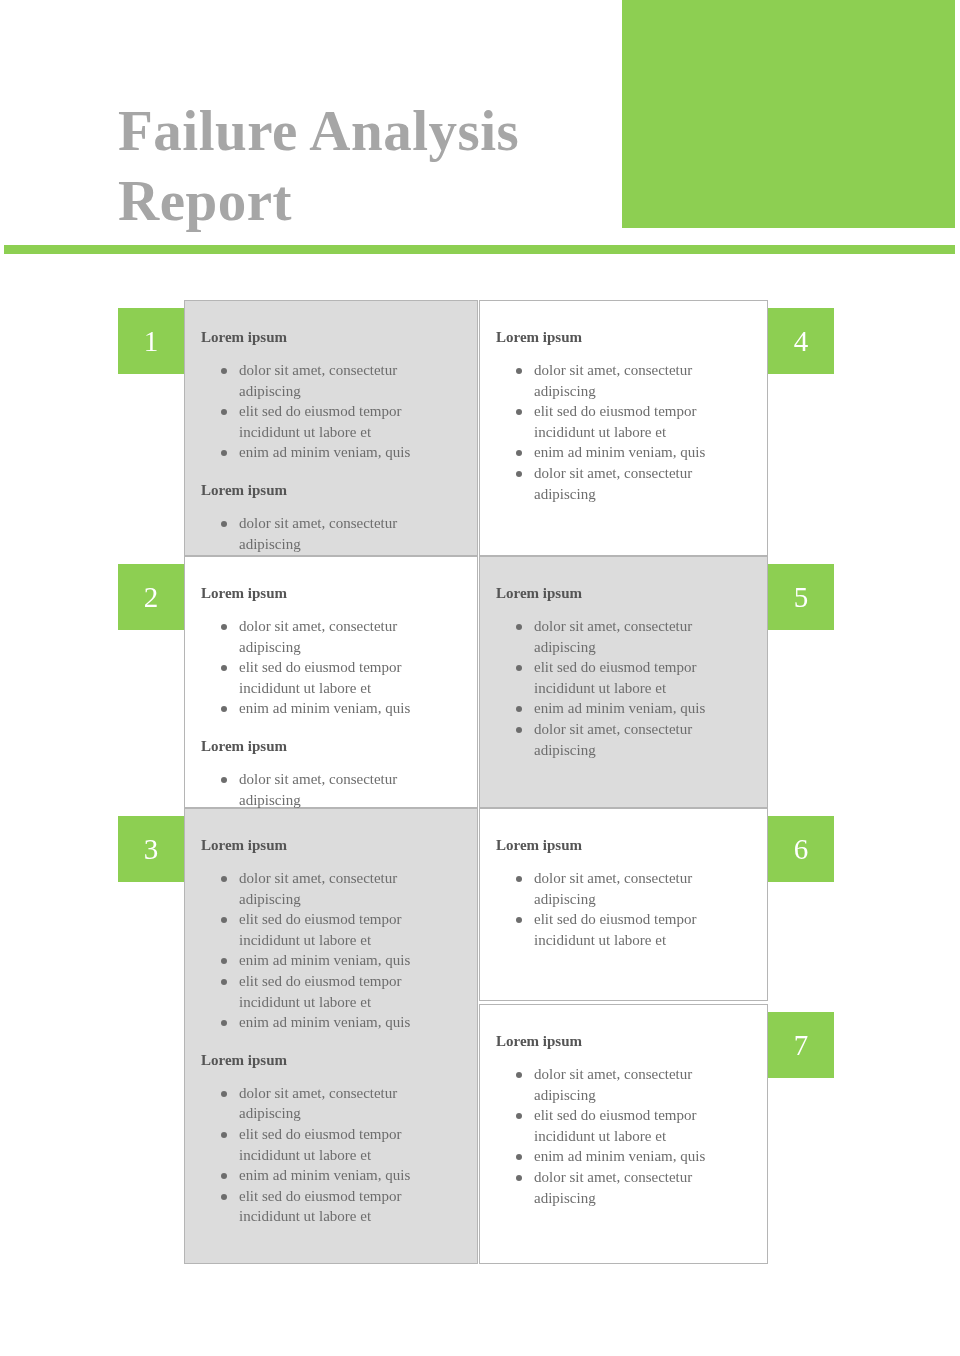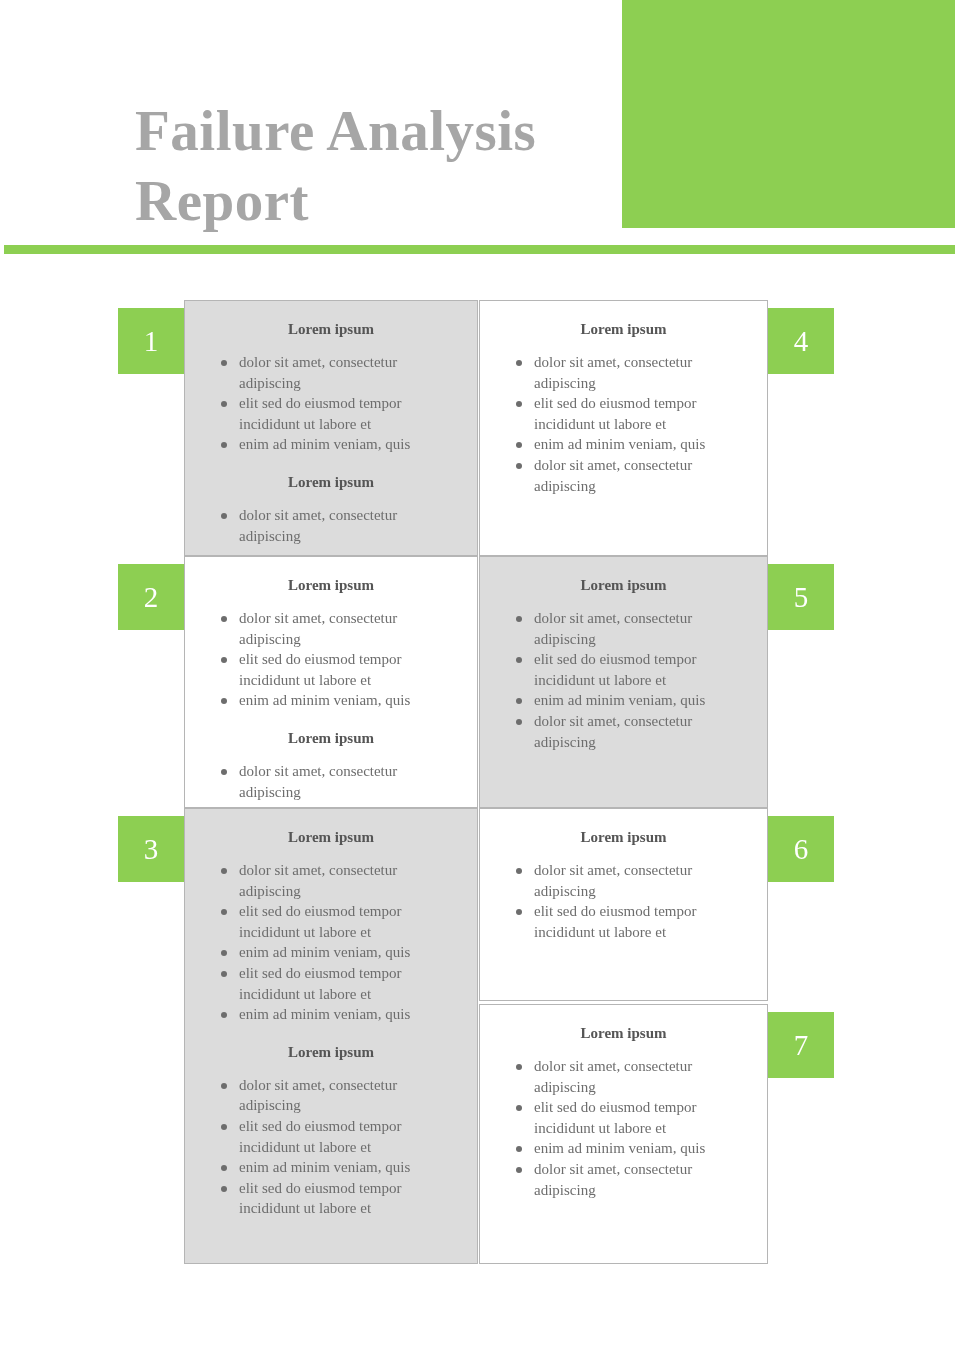--- a/index.html
+++ b/index.html
@@ -24,21 +24,21 @@
   }
   #header-green-block {
     position: absolute;
     left: 622px; top: 0;
     width: 333px;
     height: 228px;
     background: #8dcf52;
   }
   #header-title {
     position: absolute;
-    left: 135px; top: 58px;
+    left: 118px; top: 58px;
     width: 490px;
     font-family: "Liberation Serif", serif;
     font-weight: bold;
     font-size: 57px;
     line-height: 70px;
     letter-spacing: 0.5px;
     color: #a6a6a6;
   }
   #header-rule {
     position: absolute;
@@ -92,22 +92,21 @@
   .cell.white { background: #ffffff; }
 
   .block + .block { margin-top: 17px; }
 
   .block-heading {
     font-family: "Liberation Serif", serif;
     font-weight: bold;
     font-size: 15px;
     line-height: 21px;
     color: #555555;
-    margin: 4px 0 1px 0;
-    text-align: center;
+    margin: 12px 0 1px 0;
   }
 
   ul.bullets {
     list-style: none;
     margin: 12px;
     padding: 0;
   }
   ul.bullets li {
     position: relative;
     padding-left: 26px;

